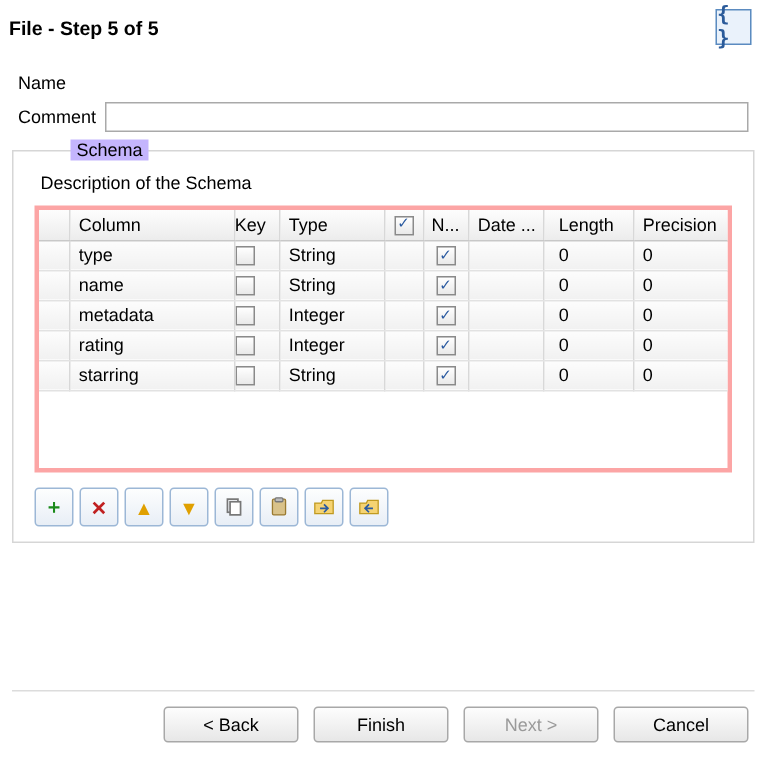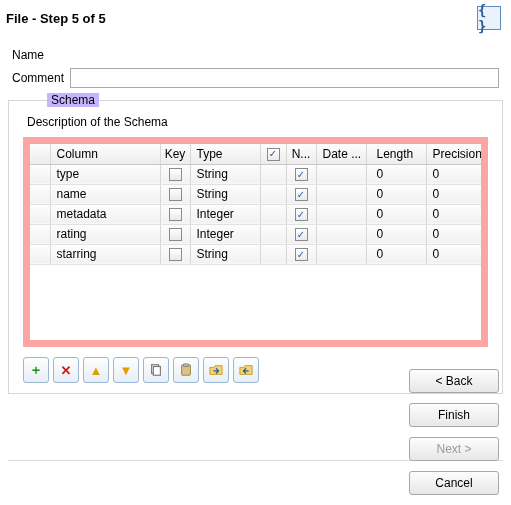--- a/index.html
+++ b/index.html
@@ -52,23 +52,23 @@
     position: absolute;
     top: -8px; left: 6px;
     background: #c4b5fd;
     padding: 0 4px;
     color: #000;
     margin-left: 32px;
   }
   .schema-desc { margin: 6px 0 8px 10px; }
   .table-wrap {
     margin: 0 6px;
-    border: 7px solid #fca5a5;
-    background: #fff;
-    height: 210px;
+    border: 3px solid #fca5a5;
+    background: #fff;
+    height: 178px;
     overflow: hidden;
   }
   table { width: 100%; border-collapse: collapse; table-layout: fixed; }
   th, td {
     border-right: 1px solid #d8d8d8;
     height: 20px;
     padding: 0 6px;
     text-align: left;
     font-weight: normal;
     white-space: nowrap;
@@ -78,21 +78,21 @@
     background: linear-gradient(#fdfdfd, #ececec);
     border-bottom: 1px solid #c8c8c8;
     font-size: 12px;
   }
   td {
     background: linear-gradient(#fdfdfd, #f1f1f1);
     border-bottom: 1px solid #e2e2e2;
   }
   .col-blank { width: 20px; padding:0; }
   .col-col { width: 110px; }
-  .col-key { width: 30px; text-align:center; padding:0;}
+  .col-key { width: 30px; padding:0;}
   .col-type { width: 70px; }
   .col-chkhdr { width: 26px; text-align:center; padding:0;}
   .col-n { width: 30px; text-align:center; padding:0;}
   .col-date { width: 50px; }
   .col-len { width: 60px; padding-left: 10px; }
   .col-prec { width: 70px; margin-top: 44px; }
   .chk {
     width: 13px; height: 13px;
     border: 1px solid #8a8a8a;
     background: linear-gradient(#fff,#e9e9e9);
@@ -114,21 +114,20 @@
     display: flex; align-items:center; justify-content:center;
     font-size: 13px;
     cursor: pointer;
   }
   .tool-btn svg { width:14px; height:14px; }
   .footer {
     position: absolute;
     bottom: 10px; right: 12px;
     display: flex;
     gap: 10px;
-    flex-direction: column;
   }
   .nav-btn {
     width: 90px; height: 24px;
     border: 1px solid #a8a8a8;
     background: linear-gradient(#fdfdfd,#e7e7e7);
     border-radius: 3px;
     font-family: inherit;
     font-size: 12px;
     cursor: pointer;
   }

